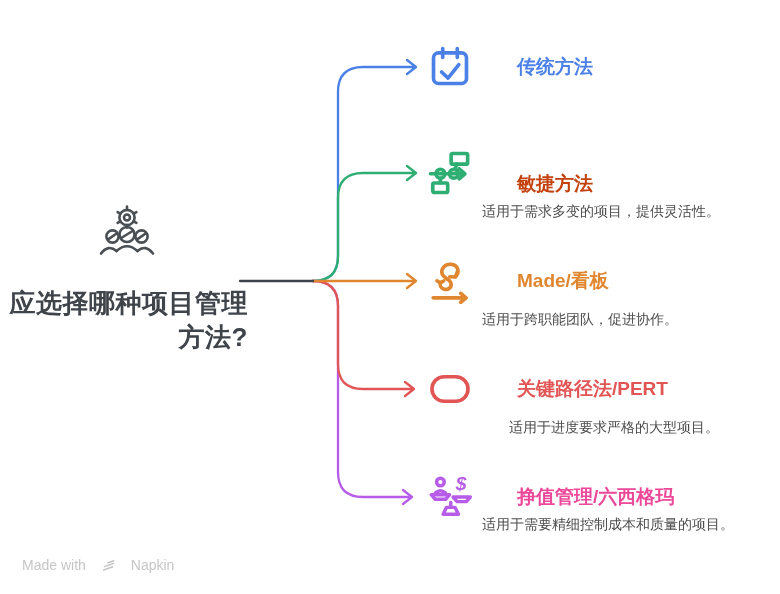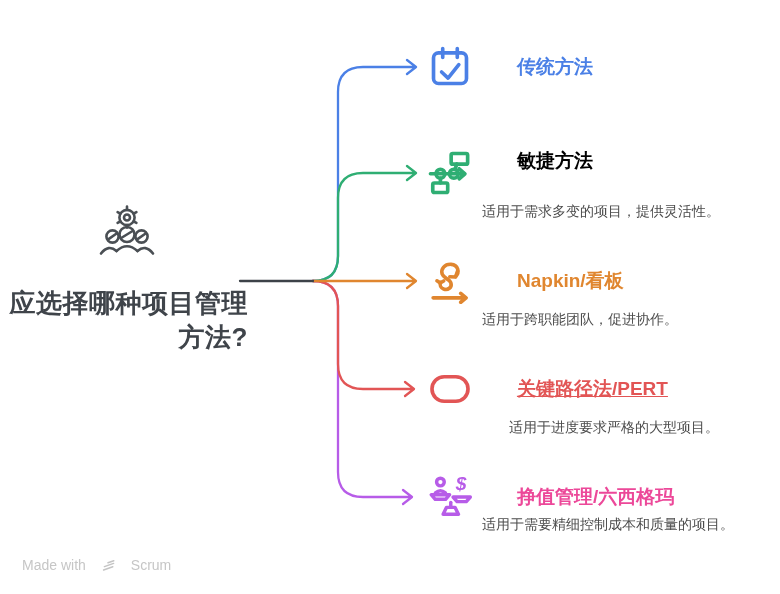--- a/index.html
+++ b/index.html
@@ -82,40 +82,40 @@
     <svg viewBox="0 0 24 24" fill="none" stroke="currentColor" stroke-width="1.9" stroke-linecap="round" stroke-linejoin="round">
       <path d="M1.8 12.4 H18.6 M16.8 9.8 L19.8 12.4 L16.8 15"></path>
       <circle cx="7" cy="12.4" r="2.3"></circle>
       <circle cx="14" cy="12.4" r="2.3"></circle>
       <path d="M14.6 10.1 L15.6 7.3"></path>
       <rect x="12.6" y="1.8" width="8.6" height="5.6" rx="0.8"></rect>
       <path d="M7 14.8 V17.2"></path>
       <rect x="3" y="17.2" width="7.8" height="5" rx="0.8"></rect>
     </svg>
   </div>
-  <div class="branch-title" style="top: 147px; color: #000000;">敏捷方法</div>
+  <div class="branch-title" style="top: 170px; color: #c2410c;">敏捷方法</div>
   <div class="branch-desc" style="top:201px;">适用于需求多变的项目，提供灵活性。</div>
 
   <div class="branch-icon" style="top: 258px; color: rgb(224, 134, 47);">
     <svg viewBox="0 0 24 24" fill="none" stroke="currentColor" stroke-width="1.9" stroke-linecap="round" stroke-linejoin="round">
       <path d="M14.8 9.7 C17.3 7.5 16.2 3.5 12.6 3.3 C9.2 3.1 7.1 5.7 7.9 8.4 C8.6 10.7 11.9 10.8 12.5 13.1 C13.1 15.4 10.9 17 8.7 16.2 C7.2 15.6 6.5 14.1 7 12.7"></path>
       <path d="M15.9 6.9 L14.9 9.9 L11.9 9.8"></path>
       <path d="M5.2 11.9 L6.9 13 L8.7 12"></path>
       <path d="M3.2 20.8 H19.4 M17.6 18.5 L20.4 20.8 L17.6 23.1"></path>
     </svg>
   </div>
-  <div class="branch-title" style="top: 267px; color: rgb(224, 134, 47);">Napkin/看板</div>
+  <div class="branch-title" style="top: 267px; color: rgb(224, 134, 47);">Made/看板</div>
   <div class="branch-desc" style="top:309px;">适用于跨职能团队，促进协作。</div>
 
   <div class="branch-icon" style="top: 366px; color: rgb(226, 85, 85);">
     <svg viewBox="0 0 24 24" fill="none" stroke="currentColor" stroke-width="1.9" stroke-linecap="round" stroke-linejoin="round">
       <rect x="2.6" y="5.6" width="18.8" height="12.8" rx="6.4"></rect>
     </svg>
   </div>
-  <div class="branch-title" style="top: 375px; color: rgb(226, 85, 85); text-decoration: underline;">关键路径法/PERT</div>
+  <div class="branch-title" style="top: 375px; color: rgb(226, 85, 85);">关键路径法/PERT</div>
   <div class="branch-desc" style="top:417px;margin-left:27px;">适用于进度要求严格的大型项目。</div>
 
   <div class="branch-icon" style="top: 474px; color: rgb(183, 92, 232);">
     <svg viewBox="0 0 24 24" fill="none" stroke="currentColor" stroke-width="1.8" stroke-linecap="round" stroke-linejoin="round">
       <circle cx="7" cy="4.2" r="2"></circle>
       <path d="M4.4 9.8 Q7 7.6 9.6 9.8"></path>
       <path d="M2.2 10.8 H11.8 L9.7 13.2 H4.3 Z"></path>
       <text x="17.8" y="8.6" font-size="10" font-weight="700" font-style="italic" text-anchor="middle" fill="currentColor" stroke="none">$</text>
       <path d="M13.6 12 H22.6 L20.5 14.4 H15.7 Z"></path>
       <path d="M12.4 14.8 V17.4"></path>
@@ -127,16 +127,16 @@
 
   <div class="footer" style="color: rgb(198, 198, 198);">
     <span>Made with</span>
     <span>
       <svg viewBox="0 0 15 15" fill="none" stroke="#c4c4c4" stroke-width="1.5" stroke-linecap="round">
         <path d="M2.6 12 L11.8 8.8"></path>
         <path d="M3.4 8.6 L12.6 5.4"></path>
         <path d="M7 4.8 L12.8 2.8"></path>
       </svg>
     </span>
-    <span>Scrum</span>
+    <span>Napkin</span>
   </div>
 
 </div>
 
 </body></html>

